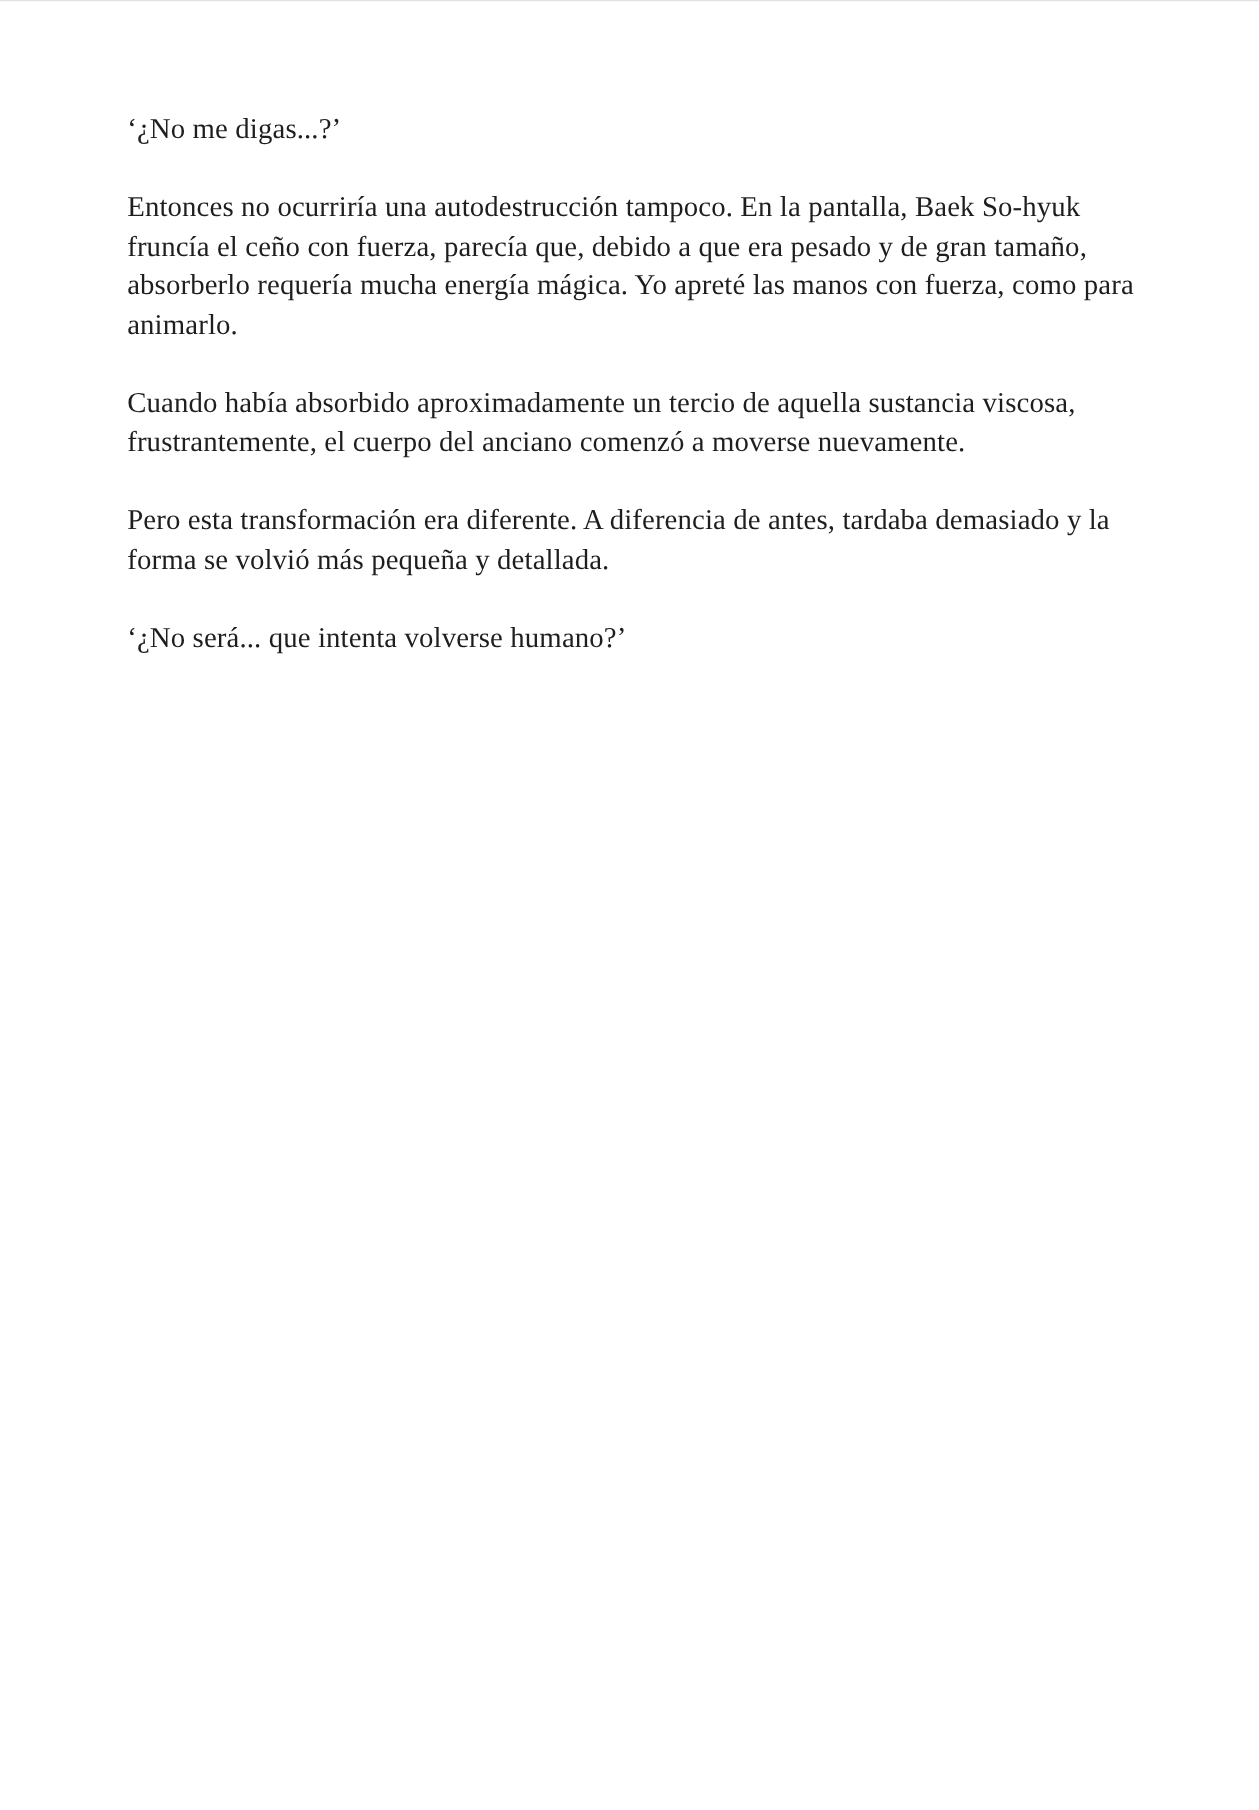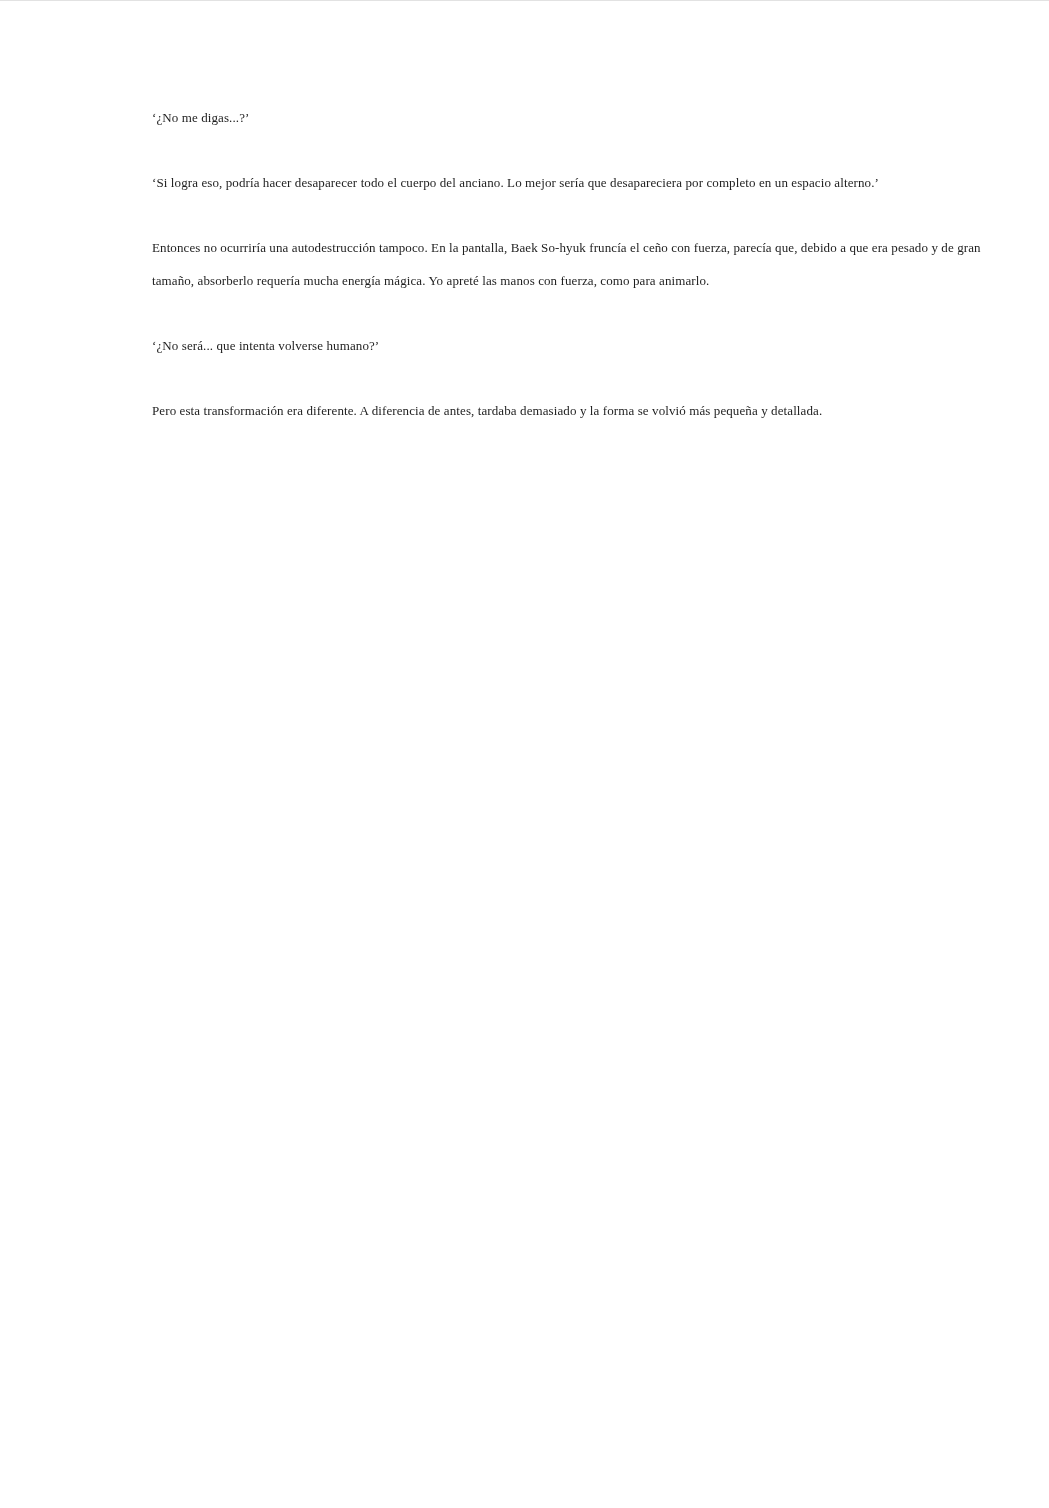--- a/index.html
+++ b/index.html
@@ -16,39 +16,38 @@
     .top-rule {
       position: absolute;
       top: 0;
       left: 0;
       width: 1049px;
       height: 1px;
       background: #e2e2e2;
     }
     .page {
       position: absolute;
-      top: 102px;
+      top: 92px;
       left: 106px;
       width: 840px;
       font-family: "Liberation Serif", "DejaVu Serif", serif;
-      font-size: 13px;
+      font-size: 24px;
       line-height: 32.6px;
       color: #1e1e1e;
       letter-spacing: 0.1px;
-      margin-left: 46px;
     }
     .page p {
       margin: 0 0 32.6px 0;
       padding: 0;
     }
   </style>
 </head>
 <body>
 
 <div class="top-rule"></div>
 
 <div class="page">
   <p>‘¿No me digas...?’</p>
-  <p>‘Si logra eso, podría hacer desaparecer todo el cuerpo del anciano. Lo mejor sería que desapareciera por completo en un espacio alterno.’</p>
   <p>Entonces no ocurriría una autodestrucción tampoco. En la pantalla, Baek So-hyuk fruncía el ceño con fuerza, parecía que, debido a que era pesado y de gran tamaño, absorberlo requería mucha energía mágica. Yo apreté las manos con fuerza, como para animarlo.</p>
+  <p>Cuando había absorbido aproximadamente un tercio de aquella sustancia viscosa, frustrantemente, el cuerpo del anciano comenzó a moverse nuevamente.</p>
+  <p>Pero esta transformación era diferente. A diferencia de antes, tardaba demasiado y la forma se volvió más pequeña y detallada.</p>
   <p>‘¿No será... que intenta volverse humano?’</p>
-  <p>Pero esta transformación era diferente. A diferencia de antes, tardaba demasiado y la forma se volvió más pequeña y detallada.</p>
 </div>
 
 </body></html>

